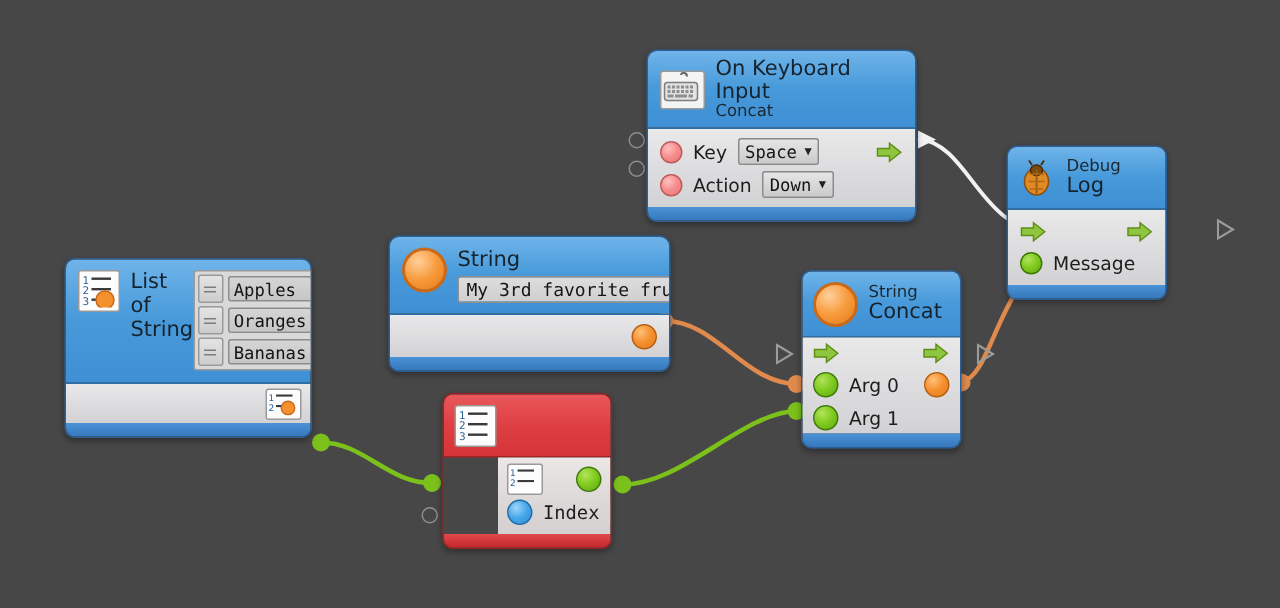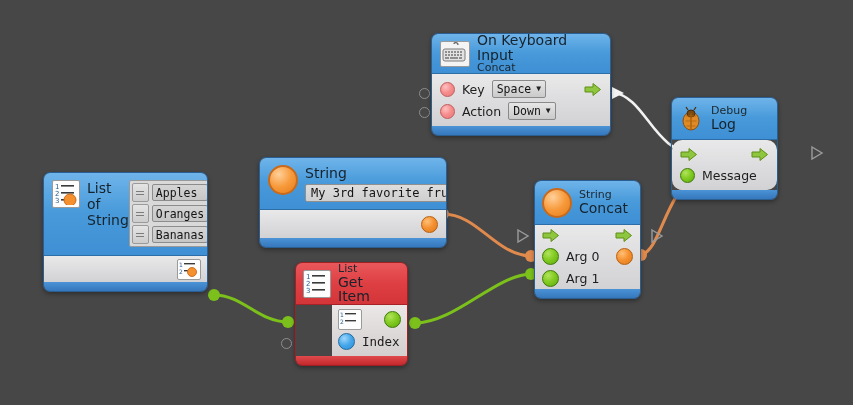--- a/index.html
+++ b/index.html
@@ -287,21 +287,21 @@
     <polygon points="2,2 12,8 2,14" fill="none" stroke="#9b9b9b" stroke-width="1.4"></polygon>
   </svg>
   <svg class="tri" style="left:650px;top:228px;" width="14" height="16">
     <polygon points="2,2 12,8 2,14" fill="none" stroke="#9b9b9b" stroke-width="1.4"></polygon>
   </svg>
   <svg class="tri" style="left:810px;top:145px;" width="14" height="16">
     <polygon points="2,2 12,8 2,14" fill="none" stroke="#9b9b9b" stroke-width="1.4"></polygon>
   </svg>
 
   <div class="node blue" style="left:431px;top:33px;width:178px;">
-    <div class="node-header" style="height:40px;justify-content:space-between;">
+    <div class="node-header" style="height:52px;justify-content:space-between;">
       <span class="iconbox" style="width:28px;height:24px;background:#f4f4f4;">
         <svg width="26" height="22" viewBox="0 0 26 22">
           <path d="M13 2 C 13 0, 17 0, 17 3" stroke="#6a6a6a" stroke-width="1.4" fill="none"></path>
           <rect x="2" y="7" width="22" height="12" rx="2" fill="#e2e2e2" stroke="#7d7d7d"></rect>
           <g fill="#8e8e8e">
             <rect x="4" y="9" width="2" height="2"></rect>
               <rect x="7" y="9" width="2" height="2"></rect>
             <rect x="10" y="9" width="2" height="2"></rect>
               <rect x="13" y="9" width="2" height="2"></rect>
             <rect x="16" y="9" width="2" height="2"></rect>
@@ -357,21 +357,21 @@
           <path d="M13 7 L13 23" stroke="#9a5a10" stroke-width="1.2"></path>
           <path d="M8 10 L18 10 M7.5 15 L18.5 15 M8.5 20 L17.5 20" stroke="#b06a14" stroke-width="0.9"></path>
           <path d="M10 4 L8 1 M16 4 L18 1" stroke="#4a2a06" stroke-width="1.2" fill="none"></path>
         </svg>
       </span>
       <span class="title-block">
         <span class="title-sub top">Debug</span>
         <span class="title-main">Log</span>
       </span>
     </div>
-    <div class="node-body" style="padding-top:4px;padding-bottom:4px;border-radius:10px;">
+    <div class="node-body" style="padding-top:4px;padding-bottom:4px;">
       <div class="row" style="height:20px;">
         <svg class="exec-arrow" viewBox="0 0 18 15">
           <path d="M1,5 L9,5 L9,1.5 L16.5,7.5 L9,13.5 L9,10 L1,10 Z" fill="#8ec63f" stroke="#5f8f16" stroke-width="1"></path>
         </svg>
         <span style="flex:1 1 auto;"></span>
         <svg class="exec-arrow" viewBox="0 0 18 15">
           <path d="M1,5 L9,5 L9,1.5 L16.5,7.5 L9,13.5 L9,10 L1,10 Z" fill="#8ec63f" stroke="#5f8f16" stroke-width="1"></path>
         </svg>
       </div>
       <div class="row">
@@ -461,24 +461,20 @@
       <span class="iconbox" style="width:26px;height:26px;">
         <svg width="24" height="24" viewBox="0 0 24 24">
           <text x="2" y="8" font-size="7" fill="#2a5f93" font-family="DejaVu Sans, sans-serif">1</text>
           <text x="2" y="15" font-size="7" fill="#2a5f93" font-family="DejaVu Sans, sans-serif">2</text>
           <text x="2" y="22" font-size="7" fill="#2a5f93" font-family="DejaVu Sans, sans-serif">3</text>
           <rect x="8" y="4" width="13" height="1.6" fill="#3a3a3a"></rect>
           <rect x="8" y="11" width="13" height="1.6" fill="#3a3a3a"></rect>
           <rect x="8" y="18" width="13" height="1.6" fill="#3a3a3a"></rect>
         </svg>
       </span>
-      <span class="title-block">
-        <span class="title-sub top">List</span>
-        <span class="title-main">Get Item</span>
-      </span>
     </div>
     <div class="node-body" style="padding:4px 6px;margin-left:36px;">
       <div class="row" style="height:21px;">
         <span class="iconbox" style="width:22px;height:19px;">
           <svg width="20" height="17" viewBox="0 0 20 17">
             <text x="1" y="7" font-size="6" fill="#2a5f93" font-family="DejaVu Sans, sans-serif">1</text>
             <text x="1" y="14" font-size="6" fill="#2a5f93" font-family="DejaVu Sans, sans-serif">2</text>
             <rect x="6" y="3" width="11" height="1.4" fill="#3a3a3a"></rect>
             <rect x="6" y="10" width="11" height="1.4" fill="#3a3a3a"></rect>
           </svg>

